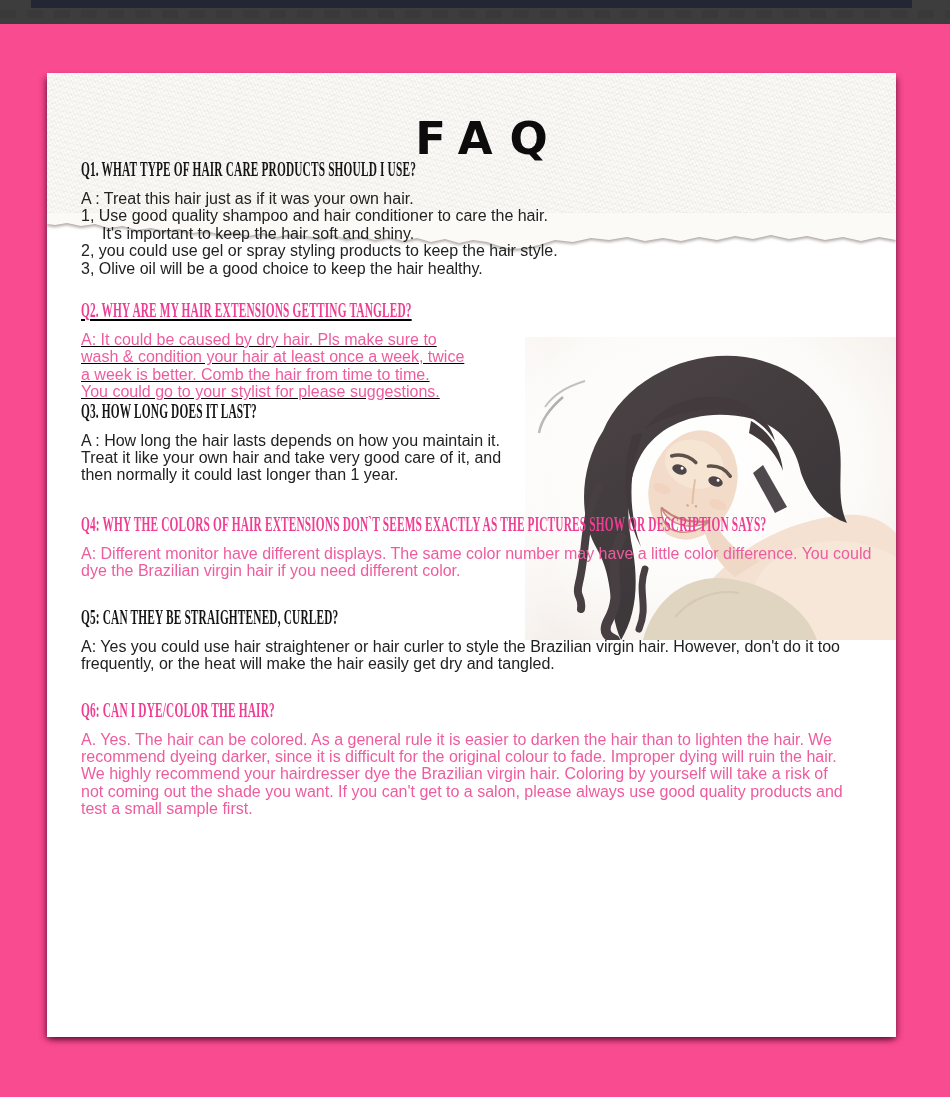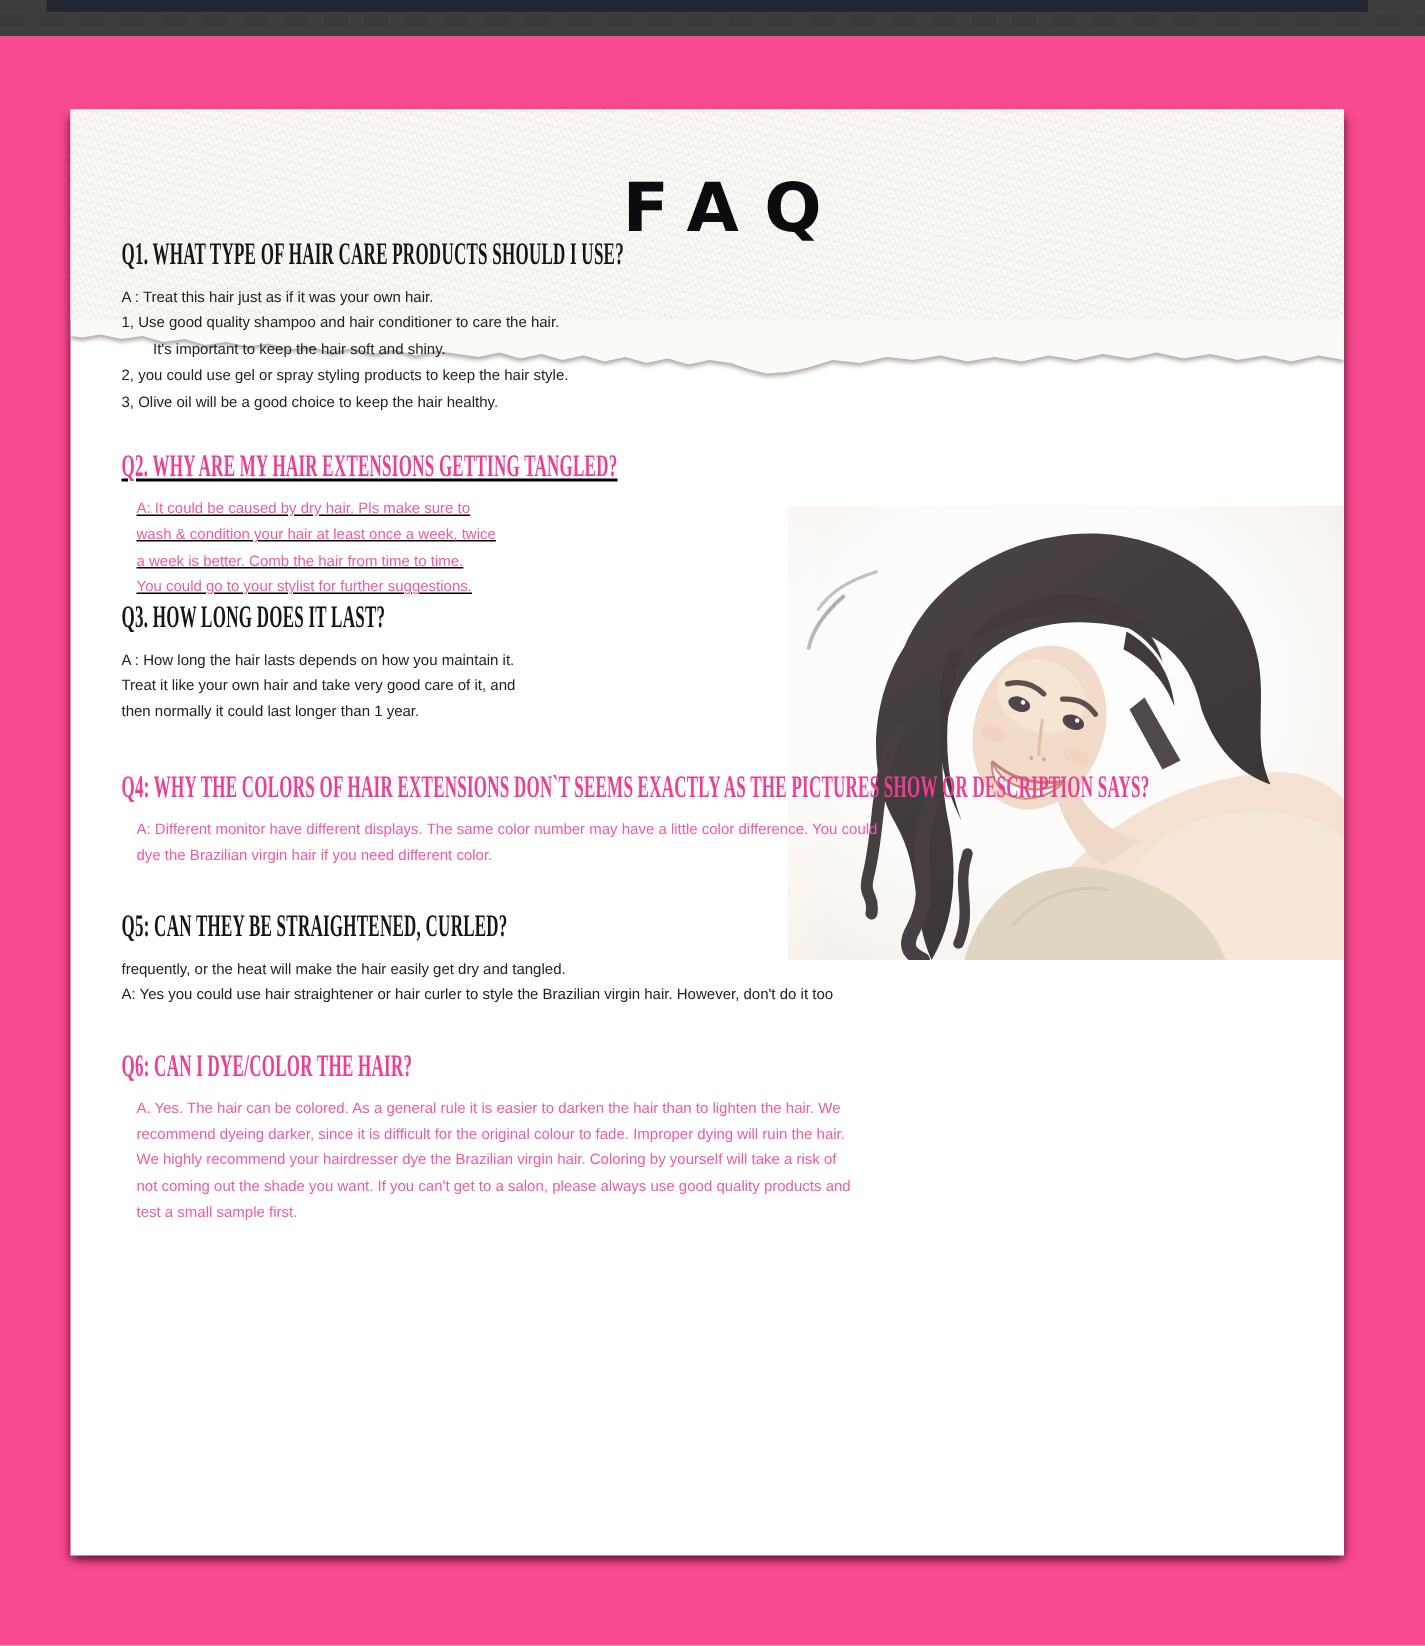--- a/index.html
+++ b/index.html
@@ -53,27 +53,27 @@
   .content{
     position:absolute;top:0;left:34px;right:0;padding-top:86px;z-index:3;
   }
   .faq-item{margin:0;}
   .faq-item .q{
     margin:0 0 11px 0;font-family:"Liberation Serif",serif;font-weight:bold;
     font-size:21px;line-height:20px;letter-spacing:.3px;white-space:nowrap;
     transform:scaleX(.54);transform-origin:left center;
   }
   .faq-item .line{
-    font-size:10px;line-height:17.4px;white-space:nowrap;
+    font-size:16px;line-height:17.4px;white-space:nowrap;
   }
   .faq-item .line.indent{padding-left:21px;}
   .faq-item.black .q{color:var(--heading-black,#151515);}
   .faq-item.black .line{color:var(--body-black,#222222);}
   .faq-item.pink .q{color:var(--heading-pink,#ee3d92);}
-  .faq-item.pink .line{color:var(--body-pink,#ee5c9f);margin-left:10px;}
+  .faq-item.pink .line{color:var(--body-pink,#ee5c9f);}
   .s2{margin-top:23px;text-decoration:underline;} .s3{} .s4{margin-top:30px;}
   .s5{margin-top:27px;} .s6{margin-top:27px;}
   
   .portrait{
     position:absolute;left:478px;top:264px;width:371px;height:303px;z-index:1;
   }
 </style>
 </head>
 <body>
 
@@ -169,21 +169,21 @@
         <div class="line">3, Olive oil will be a good choice to keep the hair healthy.</div>
       </div>
     </section>
 
     <section class="faq-item pink s2">
       <h3 class="q">Q2. WHY ARE MY HAIR EXTENSIONS GETTING TANGLED?</h3>
       <div class="a">
         <div class="line">A: It could be caused by dry hair. Pls make sure to</div>
         <div class="line">wash &amp; condition your hair at least once a week, twice</div>
         <div class="line">a week is better. Comb the hair from time to time.</div>
-        <div class="line">You could go to your stylist for further suggestions.</div>
+        <div class="line">You could go to your stylist for please suggestions.</div>
       </div>
     </section>
 
     <section class="faq-item black s3">
       <h3 class="q">Q3. HOW LONG DOES IT LAST?</h3>
       <div class="a">
         <div class="line">A : How long the hair lasts depends on how you maintain it.</div>
         <div class="line">Treat it like your own hair and take very good care of it, and</div>
         <div class="line">then normally it could last longer than 1 year.</div>
       </div>
@@ -193,22 +193,22 @@
       <h3 class="q">Q4: WHY THE COLORS OF HAIR EXTENSIONS DON`T SEEMS EXACTLY AS THE PICTURES SHOW OR DESCRIPTION SAYS?</h3>
       <div class="a">
         <div class="line">A: Different monitor have different displays. The same color number may have a little color difference. You could</div>
         <div class="line">dye the Brazilian virgin hair if you need different color.</div>
       </div>
     </section>
 
     <section class="faq-item black s5">
       <h3 class="q">Q5: CAN THEY BE STRAIGHTENED, CURLED?</h3>
       <div class="a">
+        <div class="line">A: Yes you could use hair straightener or hair curler to style the Brazilian virgin hair. However, don't do it too</div>
         <div class="line">frequently, or the heat will make the hair easily get dry and tangled.</div>
-        <div class="line">A: Yes you could use hair straightener or hair curler to style the Brazilian virgin hair. However, don't do it too</div>
       </div>
     </section>
 
     <section class="faq-item pink s6">
       <h3 class="q">Q6: CAN I DYE/COLOR THE HAIR?</h3>
       <div class="a">
         <div class="line">A. Yes. The hair can be colored. As a general rule it is easier to darken the hair than to lighten the hair. We</div>
         <div class="line">recommend dyeing darker, since it is difficult for the original colour to fade. Improper dying will ruin the hair.</div>
         <div class="line">We highly recommend your hairdresser dye the Brazilian virgin hair. Coloring by yourself will take a risk of</div>
         <div class="line">not coming out the shade you want. If you can't get to a salon, please always use good quality products and</div>

